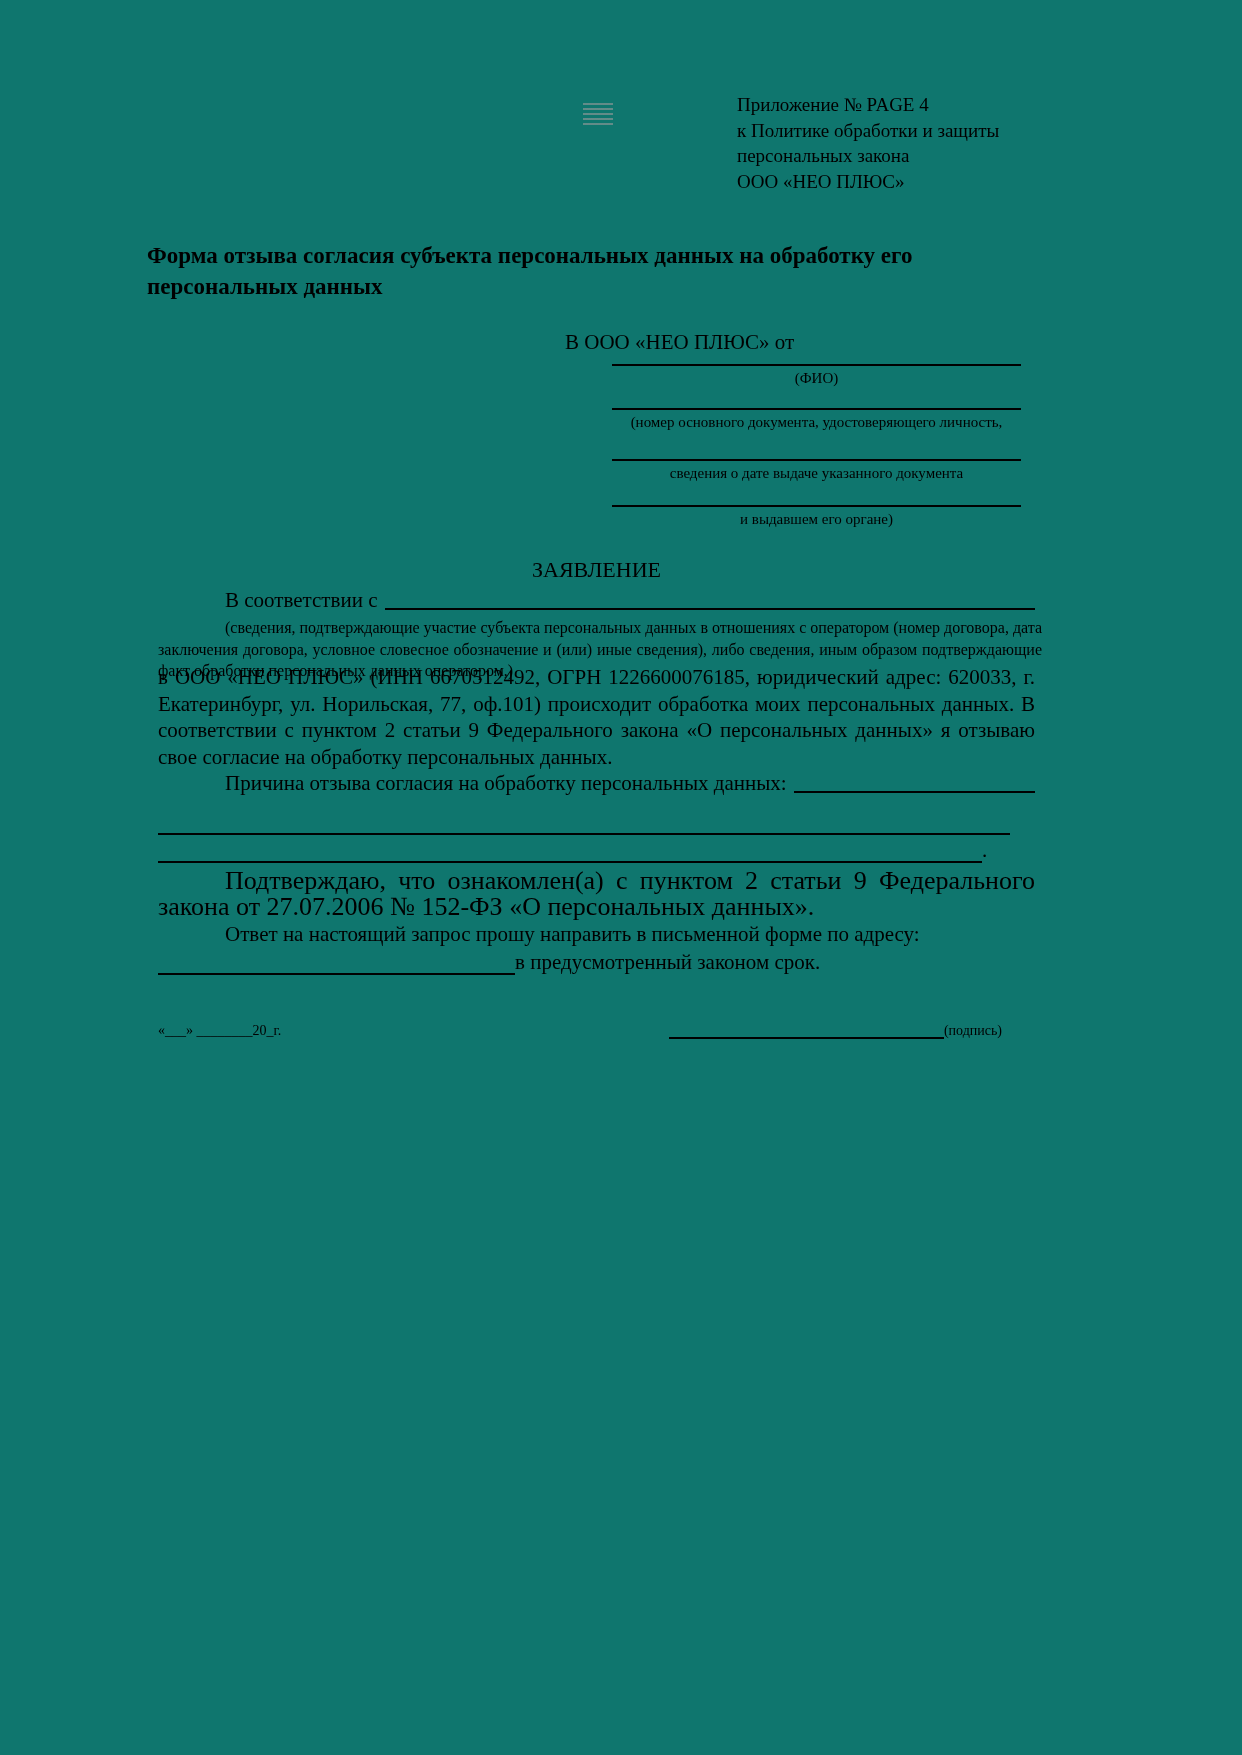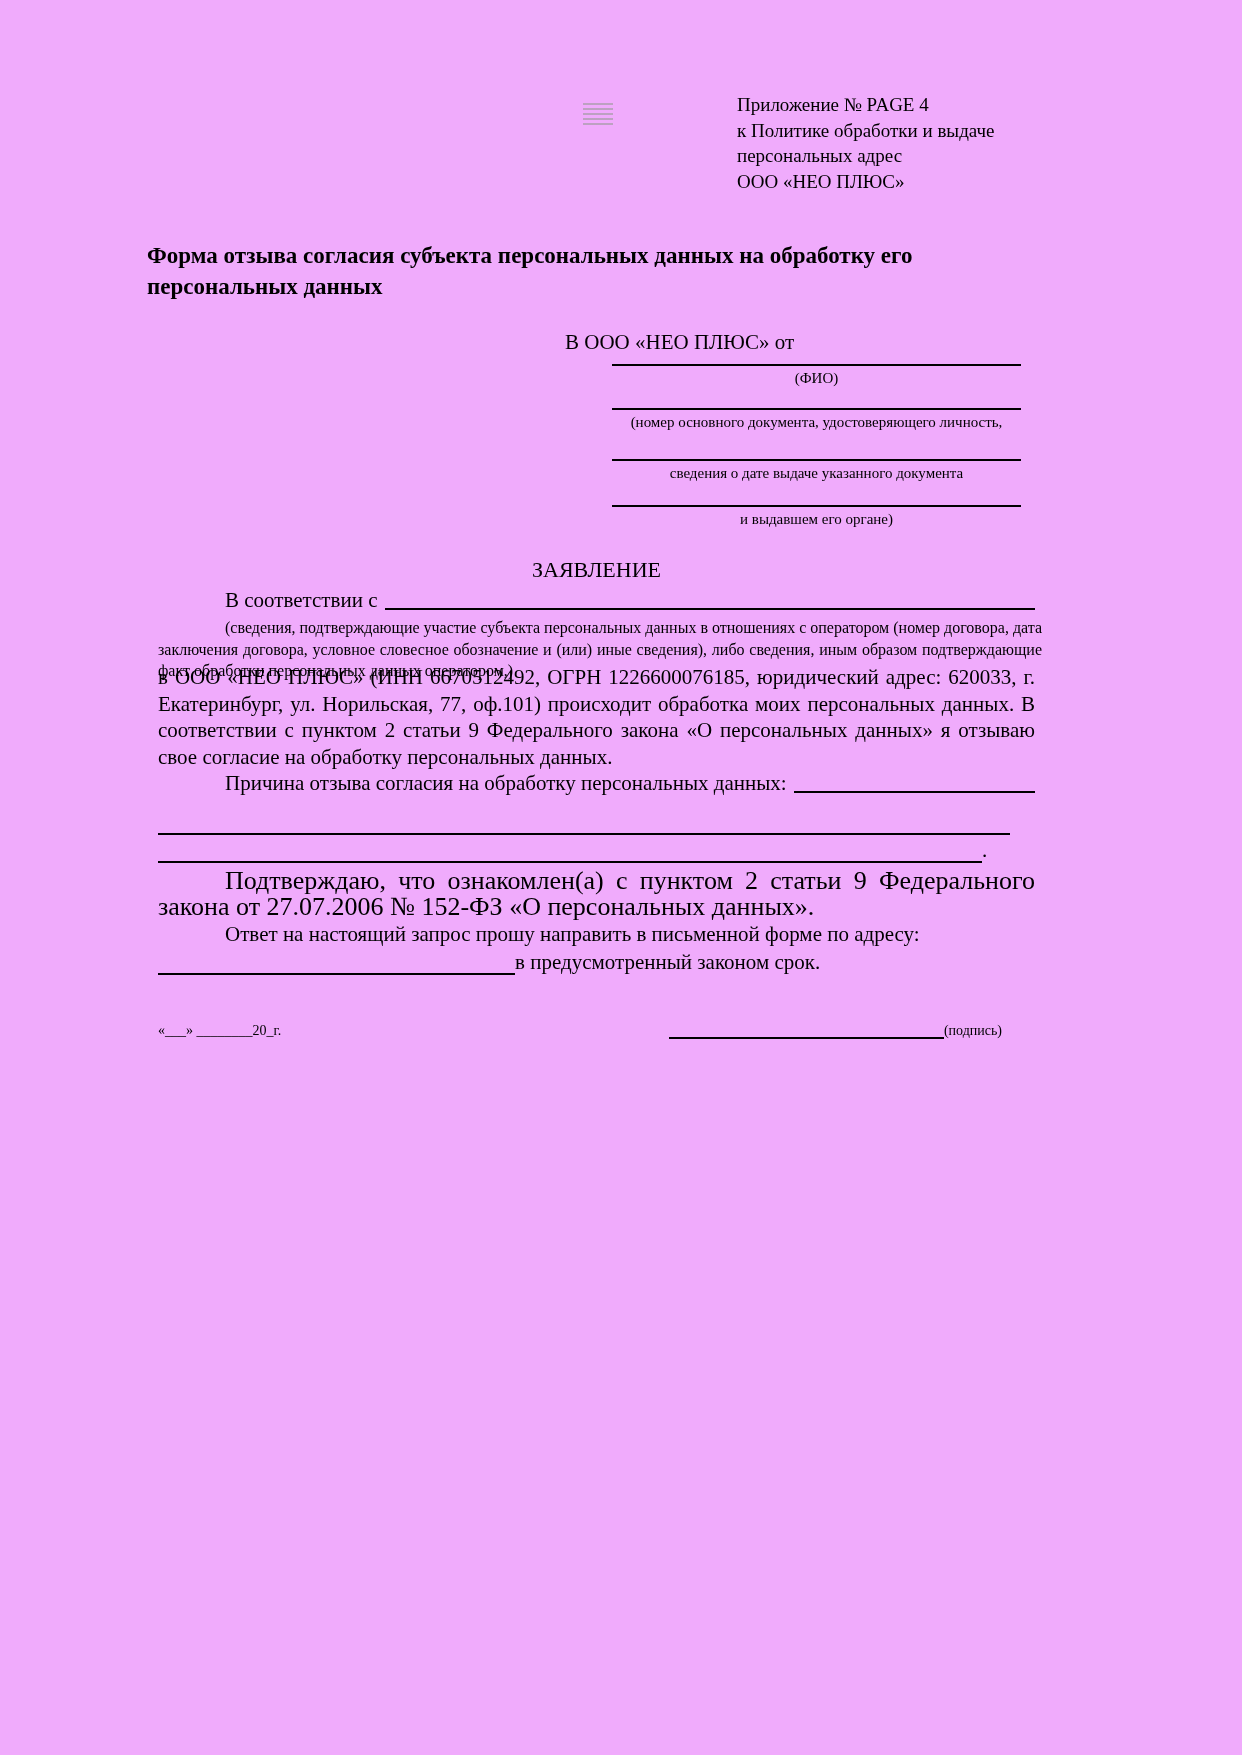--- a/index.html
+++ b/index.html
@@ -1,20 +1,20 @@
 <!DOCTYPE html>
 <html><head>
 <meta charset="utf-8">
 <style>
   html,body { margin:0; padding:0; background:#e8e8e8; }
   .page {
     position:relative;
     width:1242px; height:1755px;
     margin:0 auto;
-    background:#f0abfc;
+    background:#0f766e;
     font-family:"Liberation Serif", serif;
     color:#000;
     overflow:hidden;
   }
   .abs { position:absolute; }
 
   .artifact {
     left:583px; top:103px; width:30px; height:24px;
     background:
       repeating-linear-gradient(180deg,#9a9a9a 0 2px, transparent 2px 5px);
@@ -88,22 +88,22 @@
 </style>
 </head>
 <body>
 
 <div class="page">
 
   <div class="abs artifact"></div>
 
   <div class="abs appendix">
     <div>Приложение №  PAGE 4</div>
-    <div>к Политике обработки и выдаче</div>
-    <div>персональных адрес</div>
+    <div>к Политике обработки и защиты</div>
+    <div>персональных закона</div>
     <div>ООО «НЕО ПЛЮС»</div>
   </div>
 
   <div class="abs title">Форма отзыва согласия субъекта персональных данных на обработку его персональных данных</div>
 
   <div class="abs to-line">В ООО «НЕО ПЛЮС» от</div>
 
   <div class="abs field f1">
     <div class="rule"></div>
     <div class="caption">(ФИО)</div>

